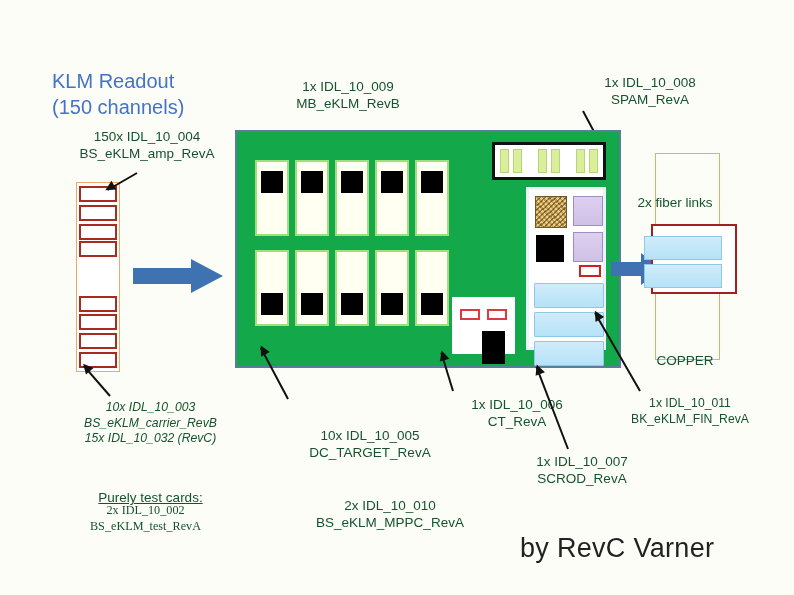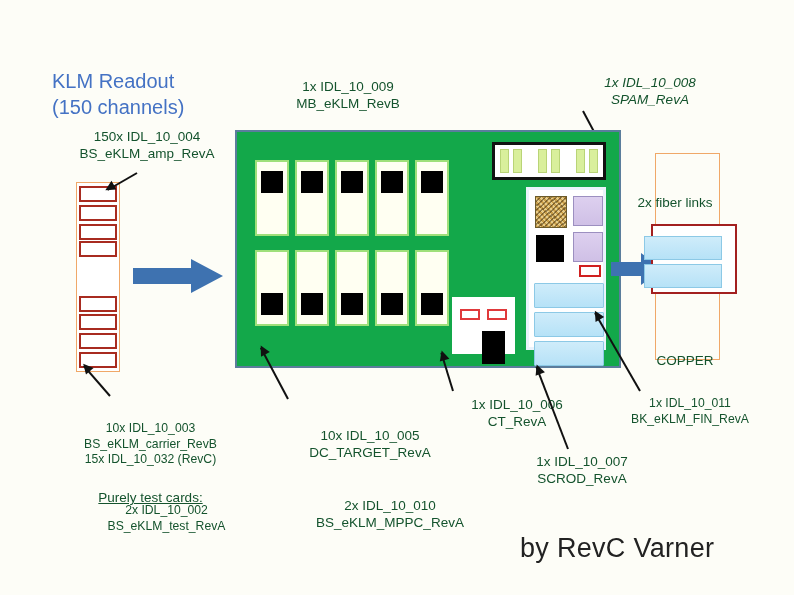--- a/index.html
+++ b/index.html
@@ -139,21 +139,21 @@
 
   <div class="blockarrow" style="left:133px;top:258px;width:90px;height:36px;">
     <svg width="90" height="36" viewBox="0 0 90 36" aria-hidden="true">
       <polygon points="0,10 58,10 58,1 90,18 58,35 58,26 0,26" fill="#3e72b0"></polygon>
     </svg>
   </div>
 
   <div class="lbl" style="left:258px;top:78px;width:180px;">1x IDL_10_009
 MB_eKLM_RevB</div>
 
-  <div class="lbl" style="left:560px;top:74px;width:180px;font-style:italic;">1x IDL_10_008
+  <div class="lbl" style="left:560px;top:74px;width:180px;">1x IDL_10_008
 SPAM_RevA</div>
 
   <div class="arrow" style="left:583px;top:110px;width:50px;transform:rotate(62deg);"></div>
 
   <div id="board">
 
     <div class="dcard" style="left:18px;top:28px;width:34px;height:76px;">
         <div class="chip" style="top:9px;"></div>
       </div>
     <div class="dcard" style="left:58px;top:28px;width:34px;height:76px;">
@@ -222,29 +222,29 @@
 
   <div id="copper"></div>
   <div id="fin">
     <div class="blue" style="top:10px;"></div>
     <div class="blue" style="top:38px;"></div>
   </div>
 
   <div class="lbl" style="left:620px;top:194px;width:110px;text-align:center;">2x fiber links</div>
   <div class="lbl" style="left:630px;top:352px;width:110px;">COPPER</div>
 
-  <div class="lbl sm" style="left:48px;top:421px;width:205px;">10x IDL_10_003
+  <div class="lbl sm" style="left:48px;top:400px;width:205px;font-style:italic;">10x IDL_10_003
 BS_eKLM_carrier_RevB
 15x IDL_10_032 (RevC)</div>
 
   <div class="lbl" style="left:48px;top:472px;width:205px;">
     <span class="underlined">Purely test cards:</span>
   </div>
 
-  <div class="lbl sm" style="left:64px;top:503px;width:205px;">2x IDL_10_002
+  <div class="lbl sm" style="left:43px;top:503px;width:205px;font-family:Liberation Serif, serif;">2x IDL_10_002
 BS_eKLM_test_RevA</div>
 
   <div class="lbl" style="left:275px;top:403px;width:190px;margin-top:24px;">10x IDL_10_005
 DC_TARGET_RevA</div>
 
   <div class="arrow" style="left:288px;top:398px;width:58px;transform:rotate(-118deg);"></div>
 
   <div class="lbl" style="left:290px;top:497px;width:200px;">2x IDL_10_010
 BS_eKLM_MPPC_RevA</div>
 

